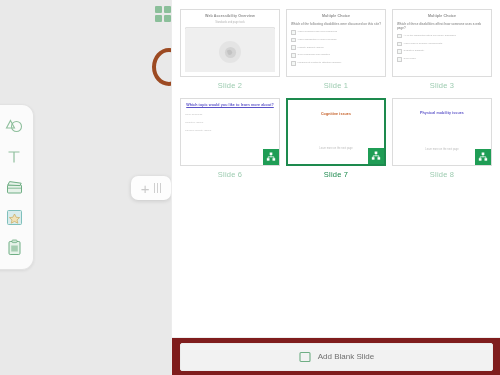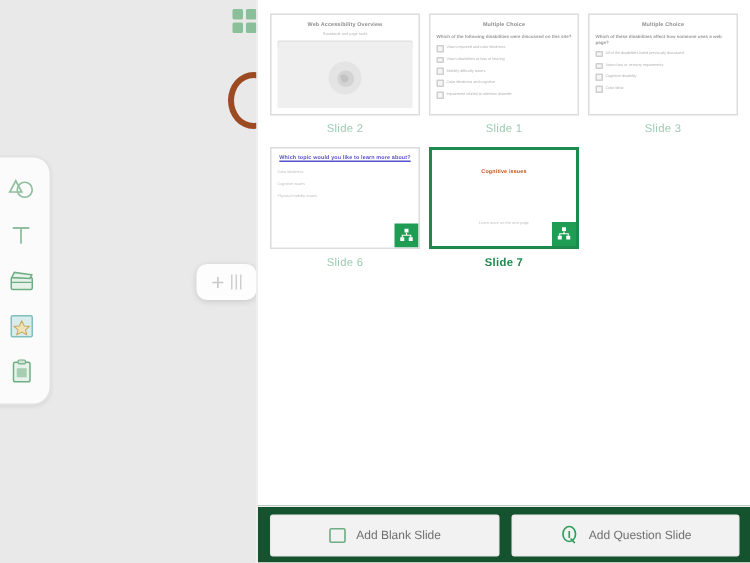--- a/index.html
+++ b/index.html
@@ -65,21 +65,21 @@
   .slide-cell{width:100px;display:flex;flex-direction:column;align-items:center;cursor:pointer;}
   .thumb{
     width:100px;height:68px;background:#fff;
     border:1px solid #dcdcdc;box-sizing:border-box;position:relative;overflow:hidden;
   }
   .slide-cell.selected .thumb{border:2px solid #1d8a4e;}
   .caption{
     font-size:7.5px;color:#9ccbb0;margin-top:4px;margin-bottom:2px;
     letter-spacing:.2px;
   }
-  .slide-cell.selected .caption{color:#1d8a4e;font-weight:bold;}
+  .slide-cell.selected .caption{color:#1d8a4e;font-weight:normal;}
 
   
   .t-pad{position:absolute;inset:4px;}
   .t-title{
     text-align:center;font-size:3.6px;line-height:1.35;
     color:#8e8e8e;font-weight:bold;letter-spacing:.1px;
   }
   .t-title.blue{color:#5a52c8;}
   .t-title.red{color:#d4472b;}
   .t-title.orange{color:#c45a20;}
@@ -97,21 +97,21 @@
   }
   .t-ans{margin-top:5px;font-size:2.5px;color:#bfbfbf;}
   .t-ansbox{position:absolute;left:12px;right:12px;bottom:14px;text-align:center;font-size:2.6px;color:#bcbcbc;}
   .badge{
     position:absolute;right:0;bottom:0;width:16px;height:16px;background:#1f9d55;
     display:flex;align-items:center;justify-content:center;
   }
 
   
   .actionbar{
-    height:38px;flex:none;border-top:1px solid #efefef;background:#14532d;
+    height:38px;flex:none;border-top:1px solid #efefef;background:#7f1d1d;
     display:flex;align-items:center;gap:8px;padding:0 8px;box-sizing:border-box;
   }
   .action-btn{
     flex:1;height:26px;background:#f2f2f2;border:1px solid #ececec;border-radius:2px;
     display:flex;align-items:center;justify-content:center;gap:7px;cursor:pointer;
   }
   .action-btn .lbl{font-size:8px;color:#6f6f6f;}
 </style>
 </head>
 <body>
@@ -278,33 +278,42 @@
                 <svg width="10" height="10" viewBox="0 0 12 12">
                   <rect x="4.4" y="0.6" width="3.2" height="3" fill="#fff"></rect>
                   <rect x="1" y="7.4" width="3.2" height="3" fill="#fff"></rect>
                   <rect x="7.8" y="7.4" width="3.2" height="3" fill="#fff"></rect>
                   <path d="M6 3.8 V5.8 M2.6 7.3 V5.8 H9.4 V7.3" stroke="#fff" stroke-width="0.9" fill="none"></path>
                 </svg>
               </span>
             </div>
             <div class="caption">Slide 7</div>
           </div>
+          <div class="slide-cell">
+            <div class="thumb">
+              <div class="t-pad">
+                <div class="t-title blue" style="margin-top:8px">Physical mobility issues</div>
+              </div>
+              <div class="t-ansbox">Learn more on the next page</div>
+              <span class="badge">
+                <svg width="10" height="10" viewBox="0 0 12 12">
+                  <rect x="4.4" y="0.6" width="3.2" height="3" fill="#fff"></rect>
+                  <rect x="1" y="7.4" width="3.2" height="3" fill="#fff"></rect>
+                  <rect x="7.8" y="7.4" width="3.2" height="3" fill="#fff"></rect>
+                  <path d="M6 3.8 V5.8 M2.6 7.3 V5.8 H9.4 V7.3" stroke="#fff" stroke-width="0.9" fill="none"></path>
+                </svg>
+              </span>
+            </div>
+            <div class="caption">Slide 8</div>
+          </div>
         </div>
     </div>
 
     <div class="actionbar">
       <div class="action-btn">
         <svg width="12" height="12" viewBox="0 0 12 12">
           <rect x="1" y="1.5" width="10" height="9" rx="1" fill="none" stroke="#6fae84" stroke-width="1.1"></rect>
         </svg>
         <span class="lbl">Add Blank Slide</span>
       </div>
-      <div class="action-btn">
-        <svg width="13" height="13" viewBox="0 0 13 13">
-          <ellipse cx="6.5" cy="6" rx="4.2" ry="5" fill="none" stroke="#2f9e5c" stroke-width="1.1"></ellipse>
-          <path d="M6.5 4 V8.6" stroke="#2f9e5c" stroke-width="1.1"></path>
-          <path d="M7.4 9 L10.2 12" stroke="#2f9e5c" stroke-width="1.2"></path>
-        </svg>
-        <span class="lbl">Add Question Slide</span>
-      </div>
     </div>
   </div>
 </div>
 
 </body></html>

